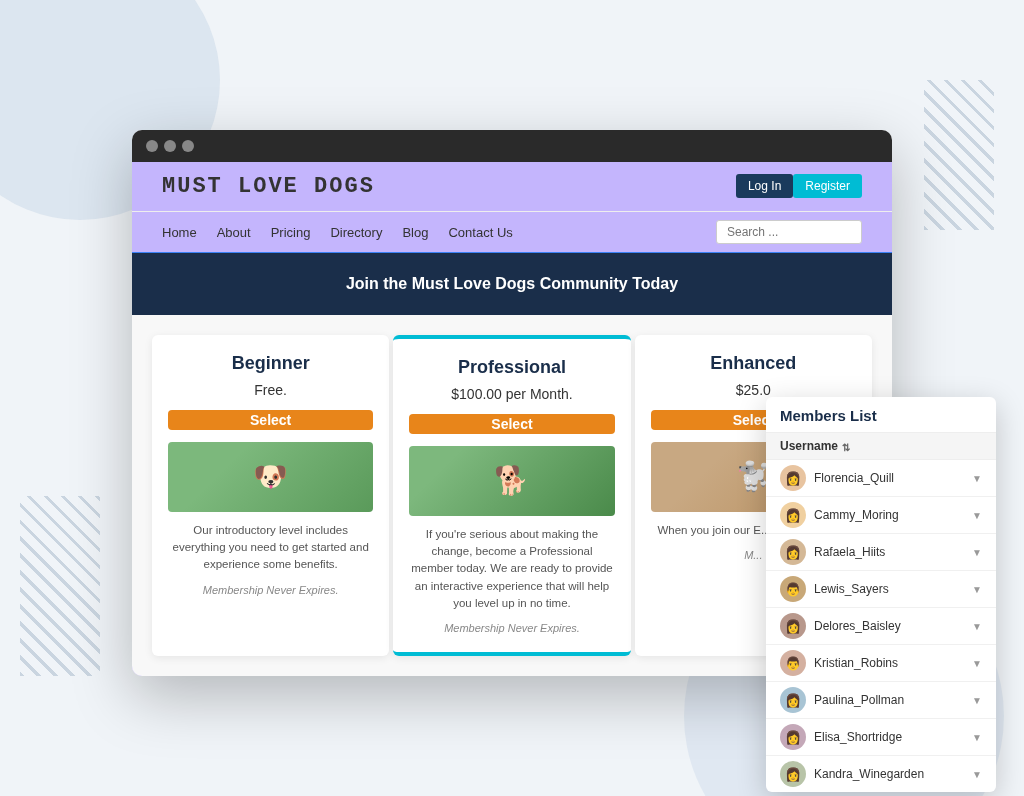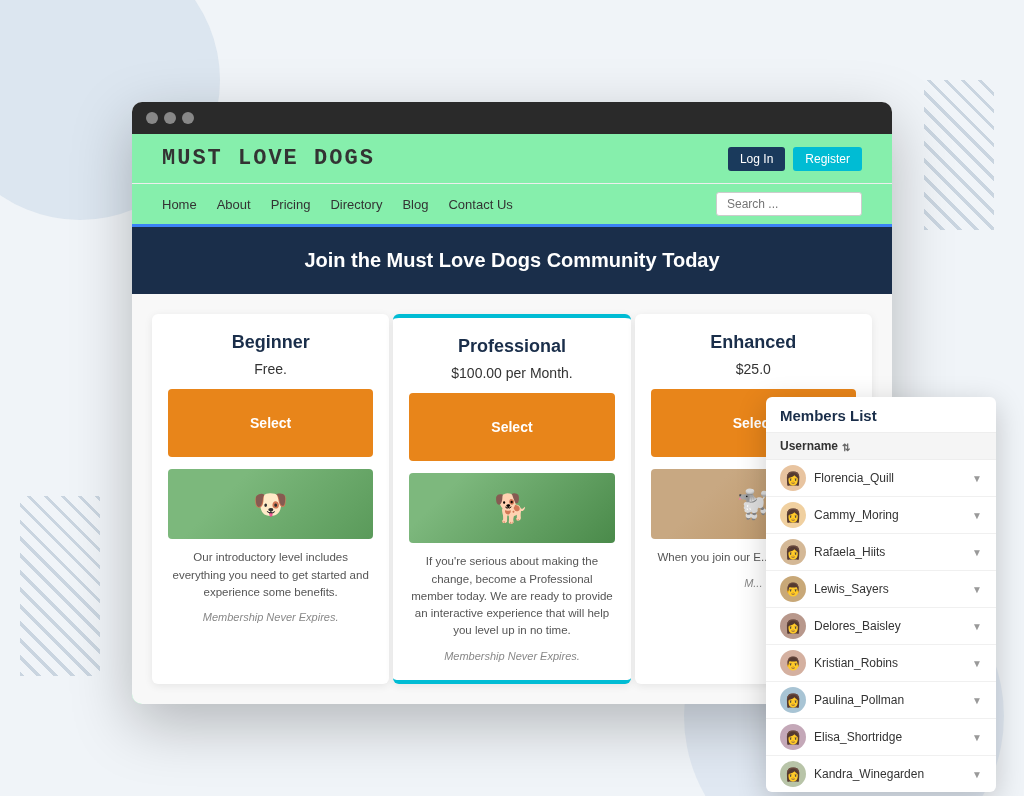--- a/index.html
+++ b/index.html
@@ -84,42 +84,41 @@
       gap: 6px;
     }
     .browser-dot {
       width: 12px; height: 12px;
       border-radius: 50%;
       background: #888;
     }
 
     
     .website {
-      background: #86efac;
+      background: #c4b5fd;
     }
 
     
     .site-header {
       padding: 12px 30px;
       display: flex;
       align-items: center;
       justify-content: space-between;
       border-bottom: 1px solid #eee;
     }
     .site-logo {
       font-family: 'Courier New', monospace;
       font-size: 22px;
       font-weight: bold;
       letter-spacing: 2px;
       color: #333;
       text-transform: uppercase;
     }
     .header-buttons {
       display: flex;
-      gap: 8px;
       border-radius: 12px;
     }
     .btn-login {
       background: #1a3a5c;
       color: #fff;
       border: none;
       padding: 5px 12px;
       border-radius: 3px;
       font-size: 12px;
       cursor: pointer;
@@ -133,21 +132,21 @@
       font-size: 12px;
       cursor: pointer;
     }
 
     
     .site-nav {
       padding: 8px 30px;
       display: flex;
       align-items: center;
       justify-content: space-between;
-      border-bottom: 3px solid #3b82f6;
+      border-bottom: 1px solid #3b82f6;
     }
     .nav-links {
       display: flex;
       gap: 20px;
       list-style: none;
     }
     .nav-links a {
       text-decoration: none;
       color: #333;
       font-size: 13px;
@@ -162,21 +161,21 @@
     }
 
     
     .hero-banner {
       background: #1a2e4a;
       padding: 22px;
       text-align: center;
     }
     .hero-banner h1 {
       color: #fff;
-      font-size: 20px;
+      font-size: 16px;
       font-weight: bold;
     }
 
     
     .pricing-section {
       padding: 20px 20px;
       display: flex;
       gap: 4px;
       background: #f8f8f8;
     }
@@ -202,21 +201,21 @@
     }
     .plan-price {
       font-size: 14px;
       color: #333;
       margin-bottom: 12px;
     }
     .select-btn {
       background: #e8851a;
       color: #fff;
       border: none;
-      padding: 26px 28px;
+      padding: 2px 28px;
       border-radius: 4px;
       font-size: 14px;
       font-weight: bold;
       cursor: pointer;
       margin-bottom: 12px;
       width: 100%;
     }
     .plan-image {
       width: 100%;
       height: 70px;

